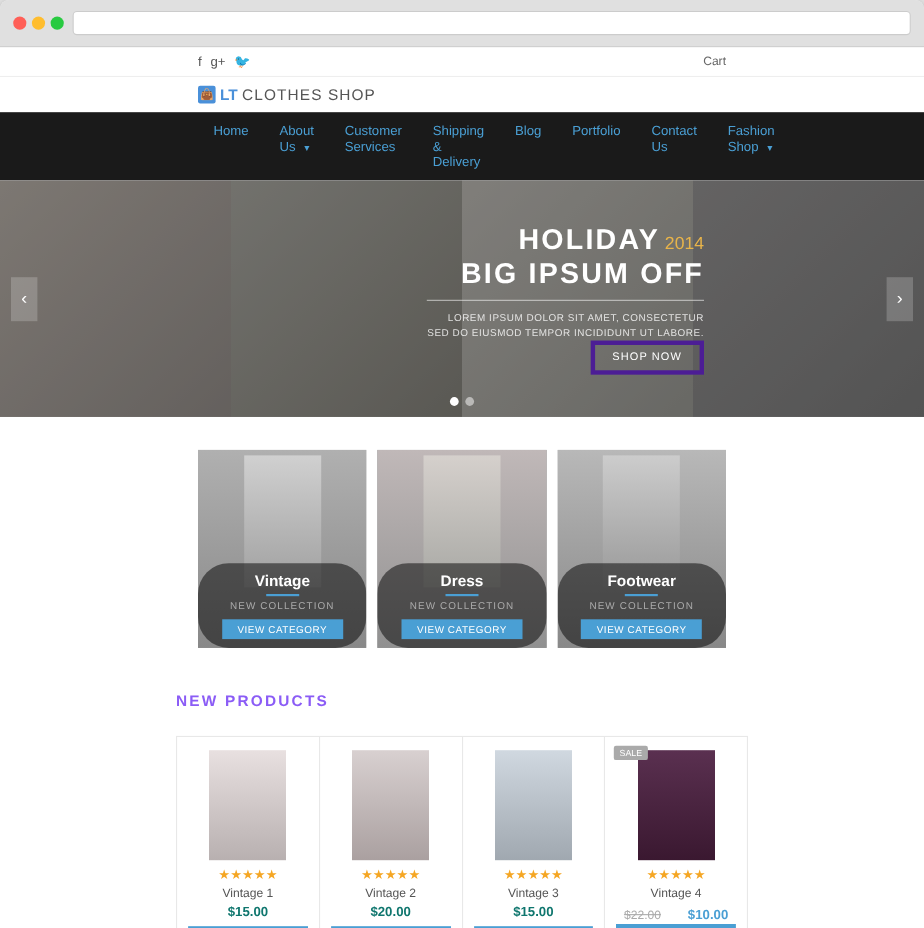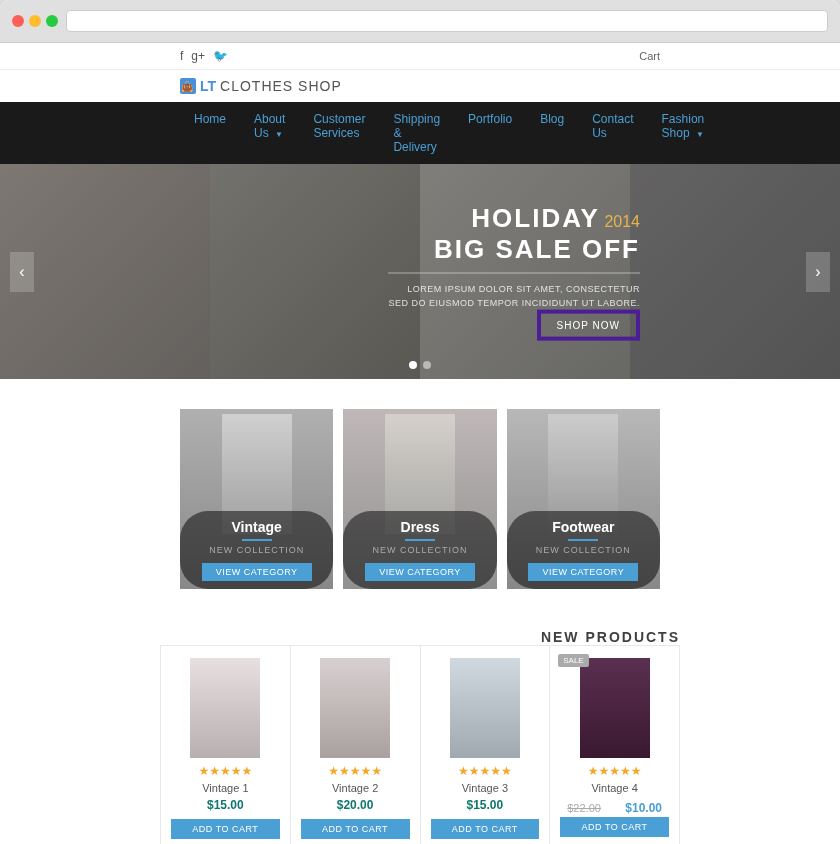--- a/index.html
+++ b/index.html
@@ -53,21 +53,21 @@
     .category-card { width: 155px; height: 180px; position: relative; overflow: hidden; background: #999; cursor: pointer; }
     .category-bg { position: absolute; inset: 0; background: linear-gradient(to bottom, #b0b0b0, #888); }
     .category-figure { position: absolute; bottom: 55px; left: 50%; transform: translateX(-50%); width: 70px; height: 120px; background: linear-gradient(to bottom, #d0d0d0, #a0a0a0); }
     .category-info { position: absolute; bottom: 0; left: 0; right: 0; background: rgba(0,0,0,0.5); padding: 8px 0; text-align: center; border-radius: 28px; }
     .category-name { color: white; font-size: 14px; font-weight: bold; }
     .category-divider { width: 30px; height: 2px; background: #4a9fd4; margin: 4px auto; }
     .category-sub { color: #aaa; font-size: 9px; letter-spacing: 1px; margin-bottom: 6px; }
     .category-btn { background: #4a9fd4; color: white; border: none; padding: 4px 14px; font-size: 9px; text-transform: uppercase; cursor: pointer; letter-spacing: 0.5px; }
     
     .new-products { padding: 20px 160px 30px; background: white; }
-    .section-title { text-align: right; font-size: 14px; font-weight: bold; letter-spacing: 2px; color: #404040; margin-bottom: 0; text-transform: uppercase; }
+    .section-title { text-align: left; font-size: 14px; font-weight: bold; letter-spacing: 2px; color: #8b5cf6; margin-bottom: 24px; text-transform: uppercase; }
     .products-grid { display: flex; gap: 0; border: 1px solid #e8e8e8; }
     .product-card { flex: 1; padding: 12px 10px; text-align: center; border-right: 1px solid #e8e8e8; position: relative; }
     .product-card:last-child { border-right: none; }
     .product-img { width: 70px; height: 100px; margin: 0 auto 6px; background: linear-gradient(to bottom, #ccc, #aaa); }
     .product-stars { color: #f5a623; font-size: 12px; margin-bottom: 4px; }
     .product-name { font-size: 11px; color: #555; margin-bottom: 4px; }
     .product-price { font-size: 12px; color: #0f766e; font-weight: bold; margin-bottom: 6px; }
     .product-price-original { font-size: 11px; color: #aaa; text-decoration: line-through; margin-right: 20px; }
     .product-price-sale { color: #4a9fd4; font-weight: bold; font-size: 12px; }
     .add-to-cart-btn { background: #4a9fd4; color: white; border: none; padding: 5px 12px; font-size: 9px; text-transform: uppercase; cursor: pointer; letter-spacing: 0.5px; width: 100%; }
@@ -123,24 +123,24 @@
         <li class="nav-item">
           <a class="nav-link">About Us <span class="nav-arrow">▼</span></a>
         </li>
         <li class="nav-item">
           <a class="nav-link">Customer Services</a>
         </li>
         <li class="nav-item">
           <a class="nav-link">Shipping &amp; Delivery</a>
         </li>
         <li class="nav-item">
+          <a class="nav-link">Blog</a>
+        </li>
+        <li class="nav-item">
           <a class="nav-link">Portfolio</a>
-        </li>
-        <li class="nav-item">
-          <a class="nav-link">Blog</a>
         </li>
         <li class="nav-item">
           <a class="nav-link">Contact Us</a>
         </li>
         <li class="nav-item">
           <a class="nav-link">Fashion Shop <span class="nav-arrow">▼</span></a>
         </li>
       </ul>
     </nav>
 
@@ -151,21 +151,21 @@
         <div class="hero-col hero-col-3"></div>
         <div class="hero-col hero-col-4"></div>
       </div>
       <div class="hero-overlay"></div>
 
       <div class="hero-content">
         <div>
           <span class="hero-holiday">HOLIDAY</span>
           <span class="hero-year">2014</span>
         </div>
-        <div class="hero-sale">BIG SALE OFF</div>
+        <div class="hero-sale">BIG IPSUM OFF</div>
         <hr class="hero-divider">
         <div class="hero-desc">
           <span>LOREM IPSUM DOLOR SIT AMET, CONSECTETUR</span><br>
           <span>SED DO EIUSMOD TEMPOR INCIDIDUNT UT LABORE.</span>
         </div>
         <button class="hero-btn">SHOP NOW</button>
       </div>
 
       <button class="slider-prev">‹</button>
       <button class="slider-next">›</button>

